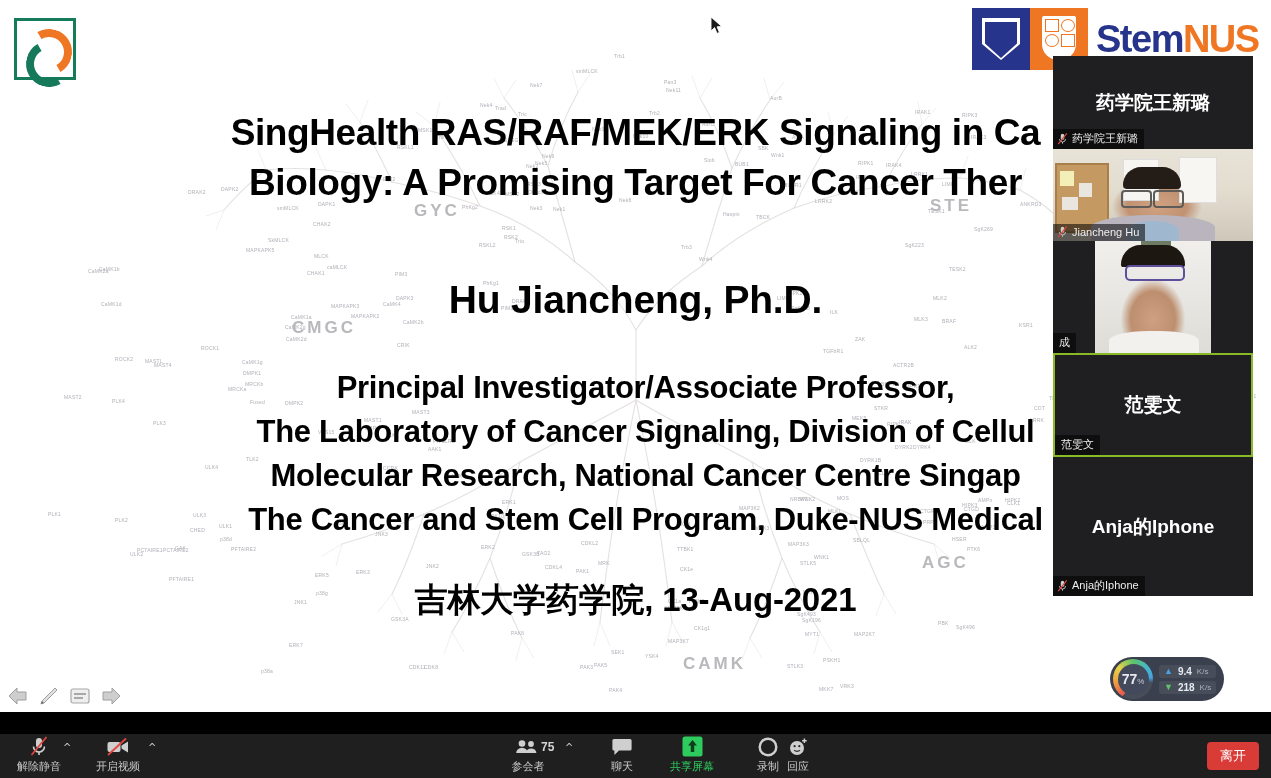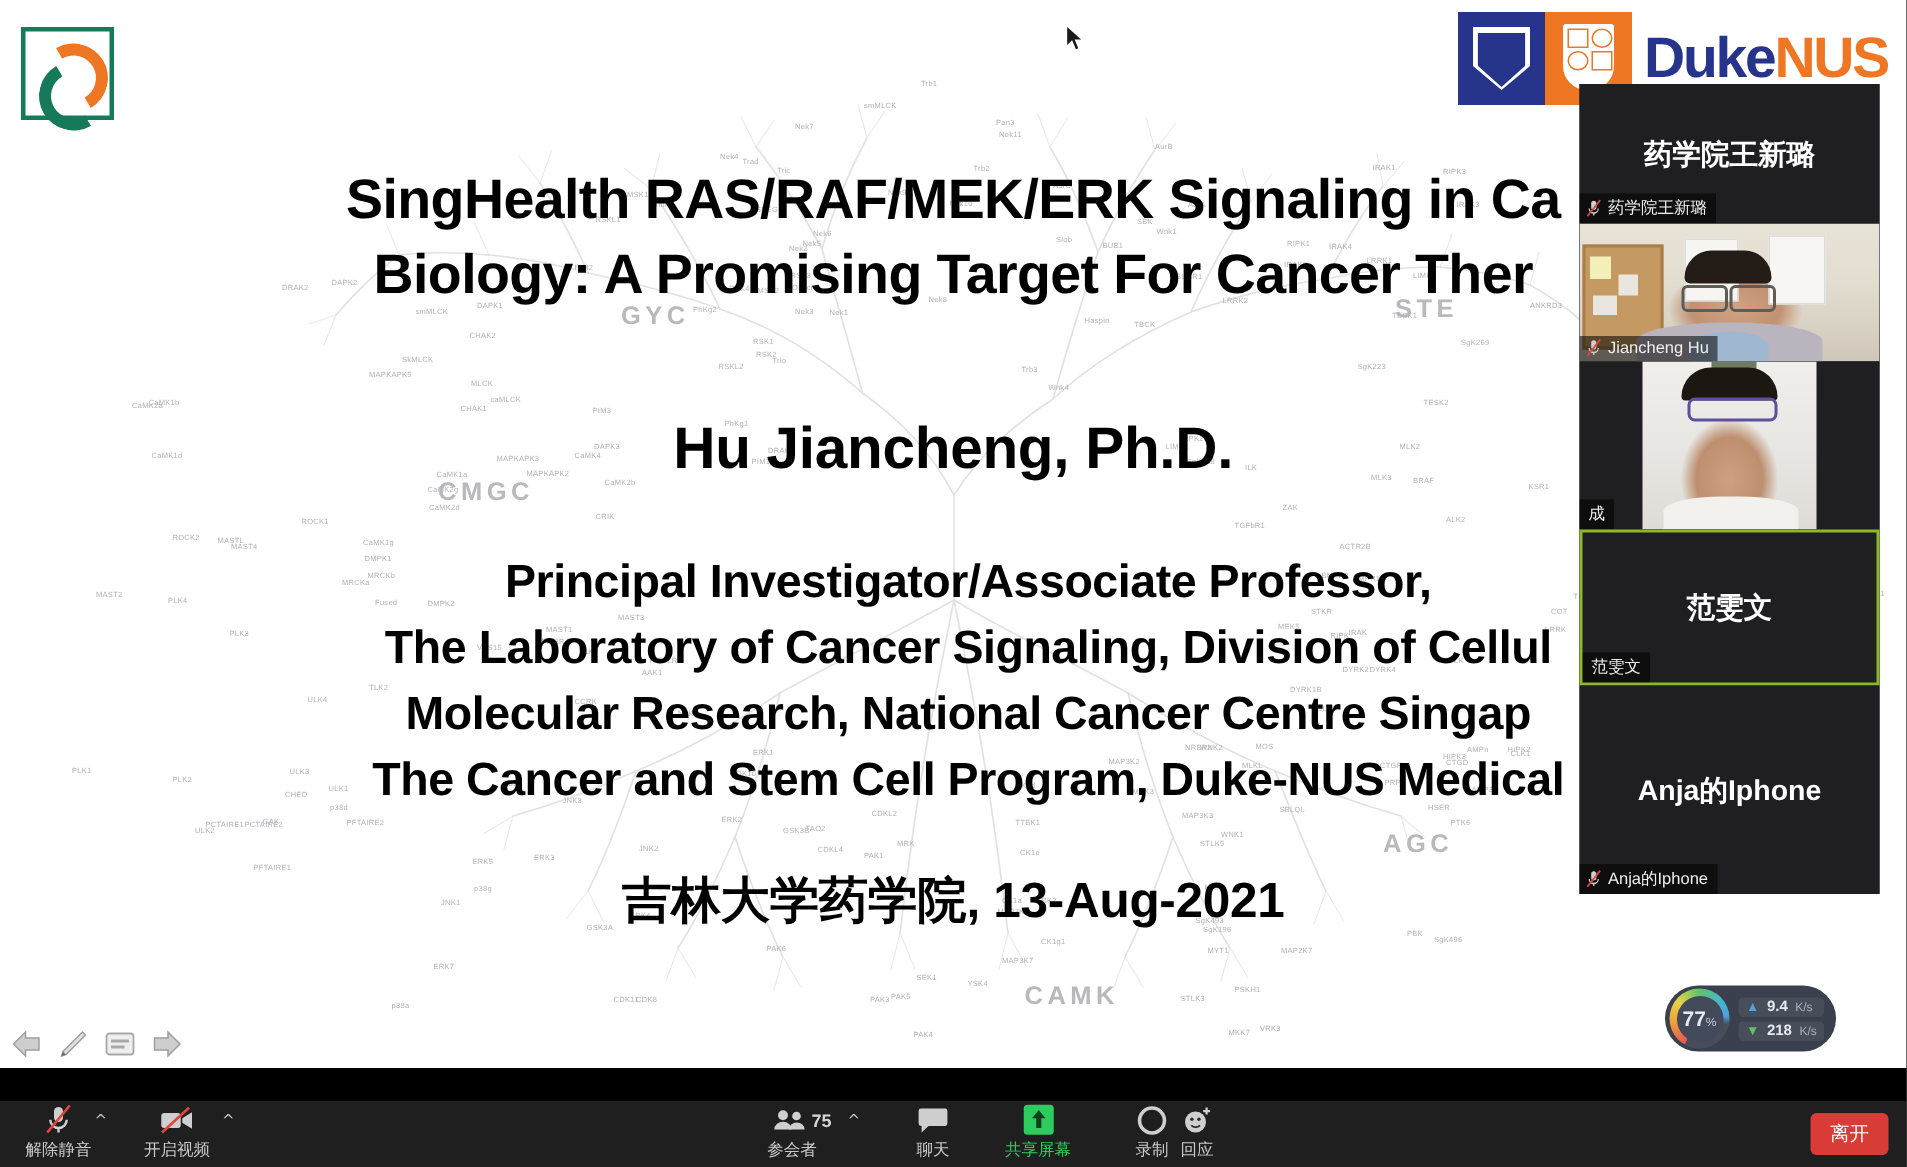--- a/index.html
+++ b/index.html
@@ -553,21 +553,21 @@
         <div class="crest2"></div>
     </div>
     <div id="duke-shield-duke">
       <div class="crest"></div>
         <div class="q1"></div>
         <div class="q2"></div>
         <div class="q3"></div>
         <div class="q4"></div>
     </div>
     <div id="duke-word">
-      <span class="d">Duke</span><span class="n">NUS</span>
+      <span class="d">Stem</span><span class="n">NUS</span>
     </div>
   </div>
 
   <div id="slide-text">
     <div class="s-title" style="top:108px;">SingHealth RAS/RAF/MEK/ERK Signaling in Ca</div>
     <div class="s-title" style="top:158px;">Biology: A Promising Target For Cancer Ther</div>
     <div class="s-name" style="top:278px;">Hu Jiancheng, Ph.D.</div>
     <div class="s-aff" style="top:366px;">Principal Investigator/Associate Professor,</div>
     <div class="s-aff" style="top:410px;">The Laboratory of Cancer Signaling, Division of Cellul</div>
     <div class="s-aff" style="top:454px;">Molecular Research, National Cancer Centre Singap</div>

